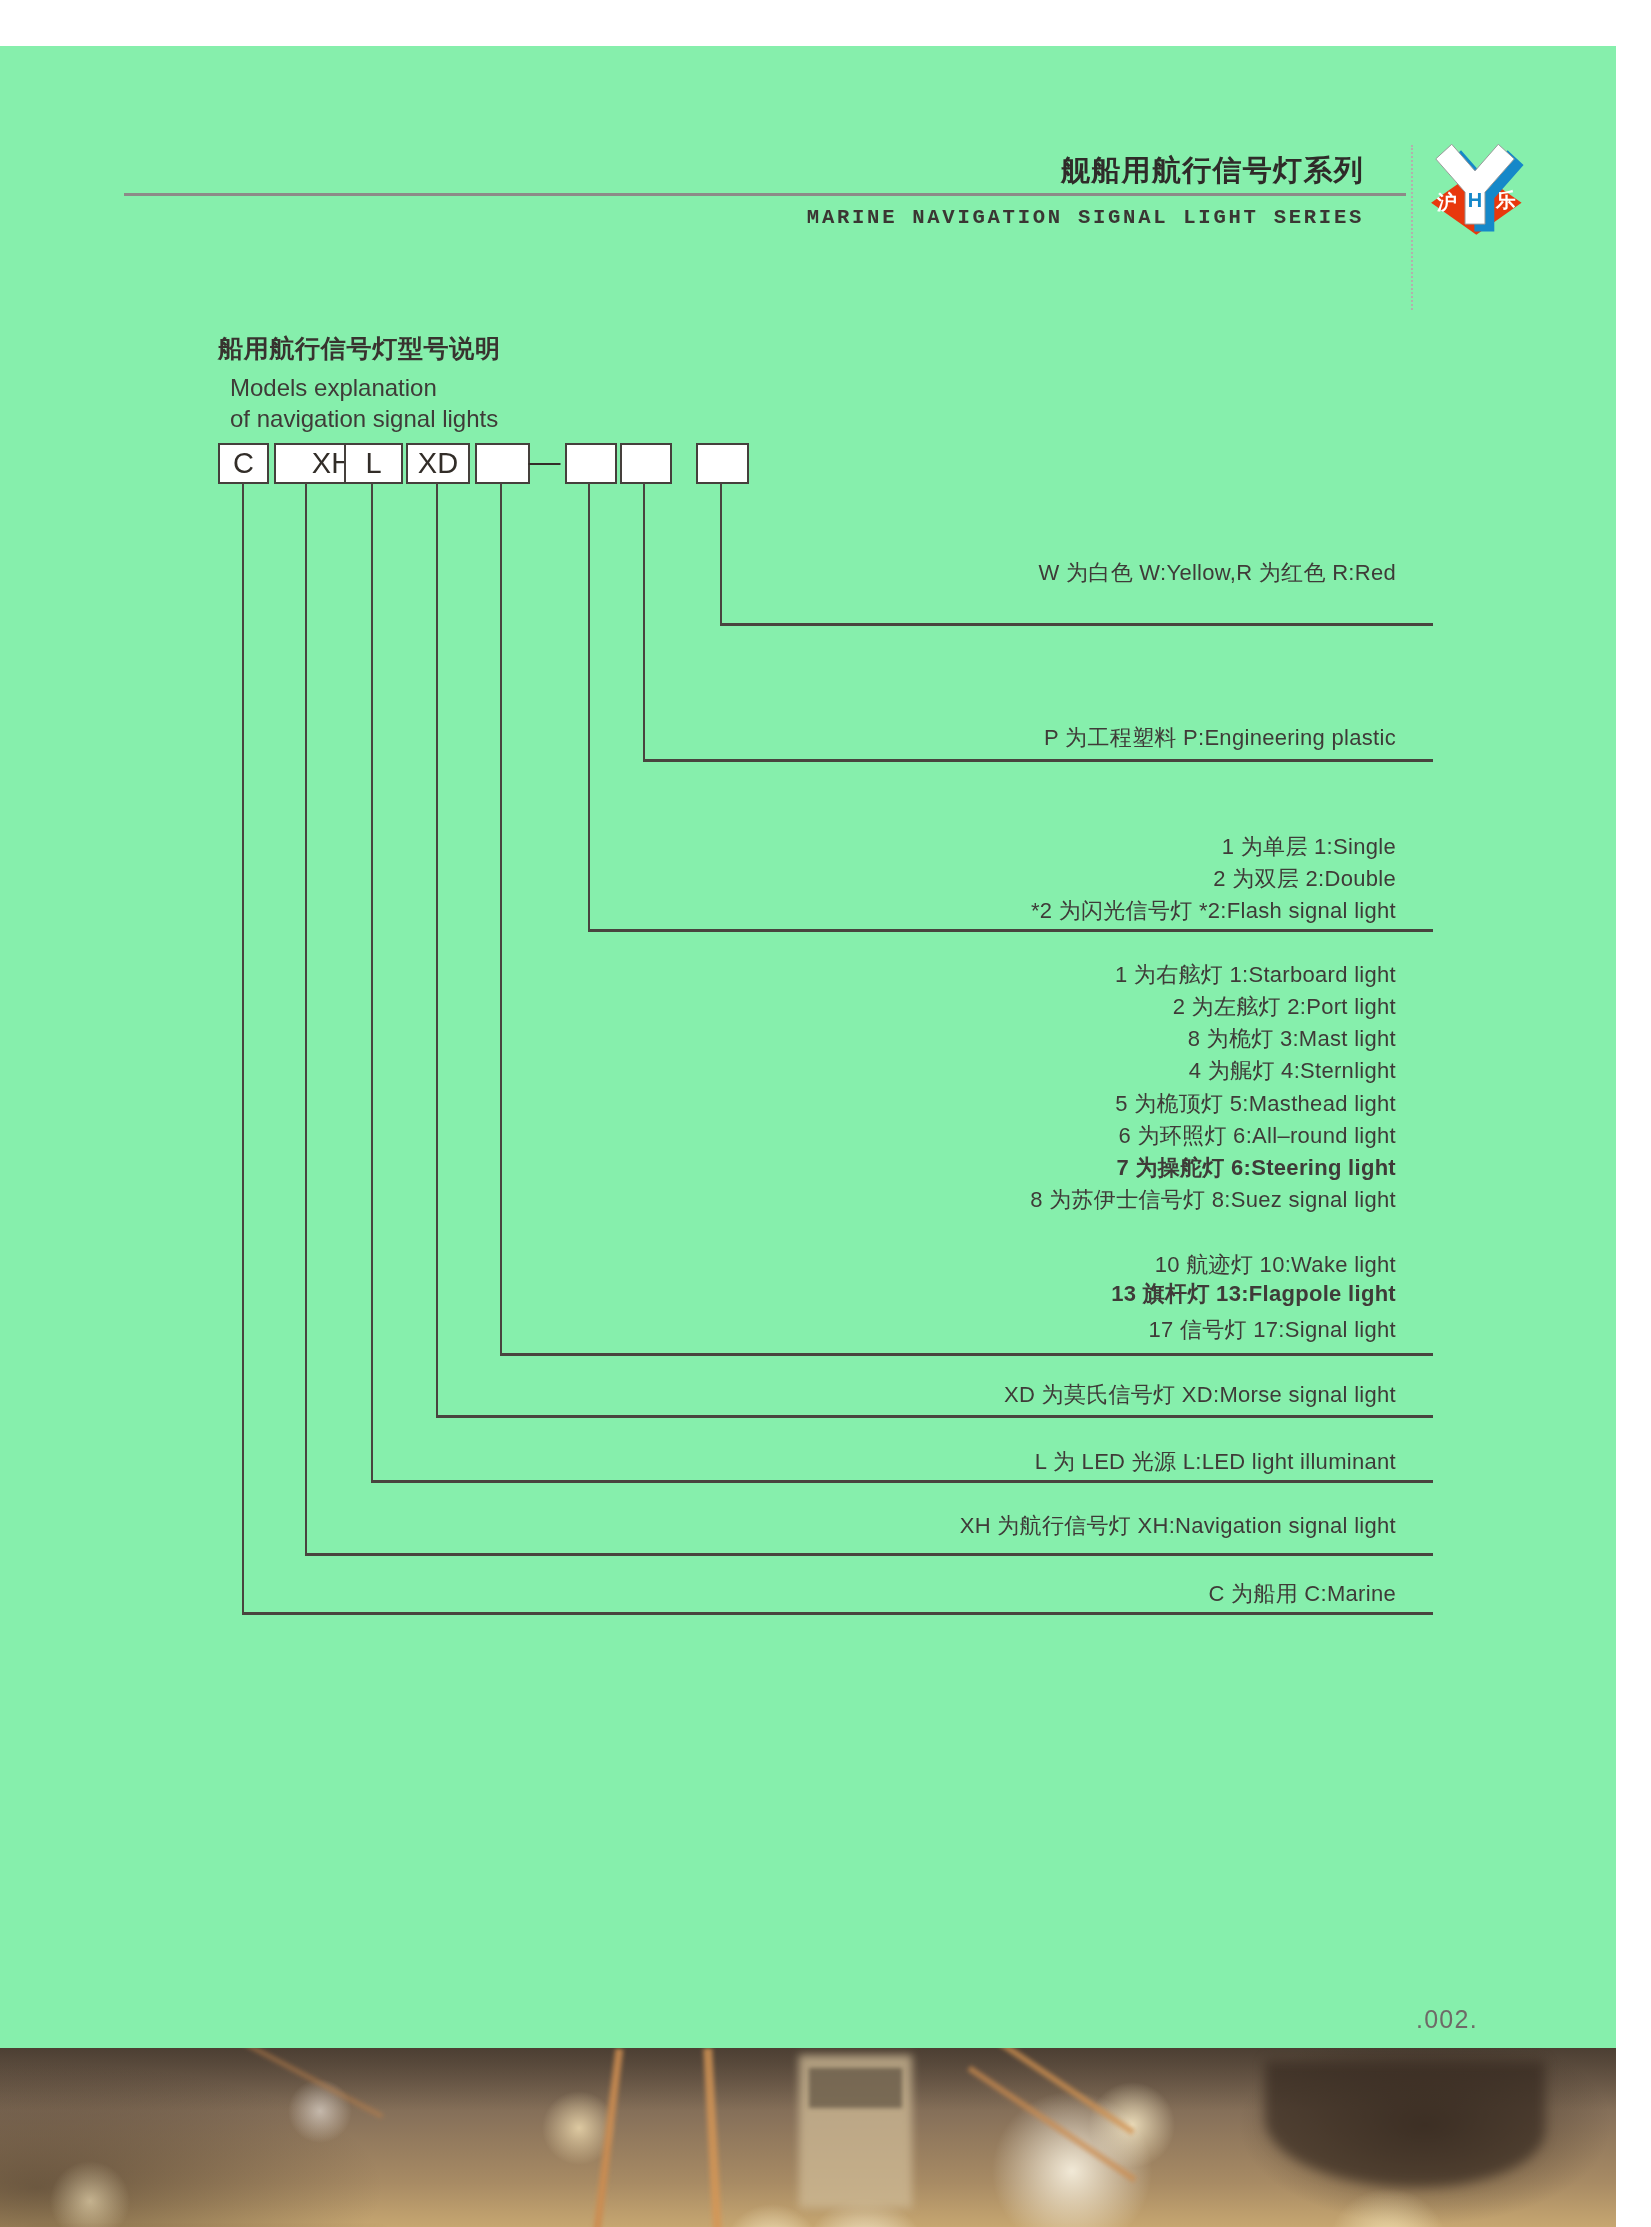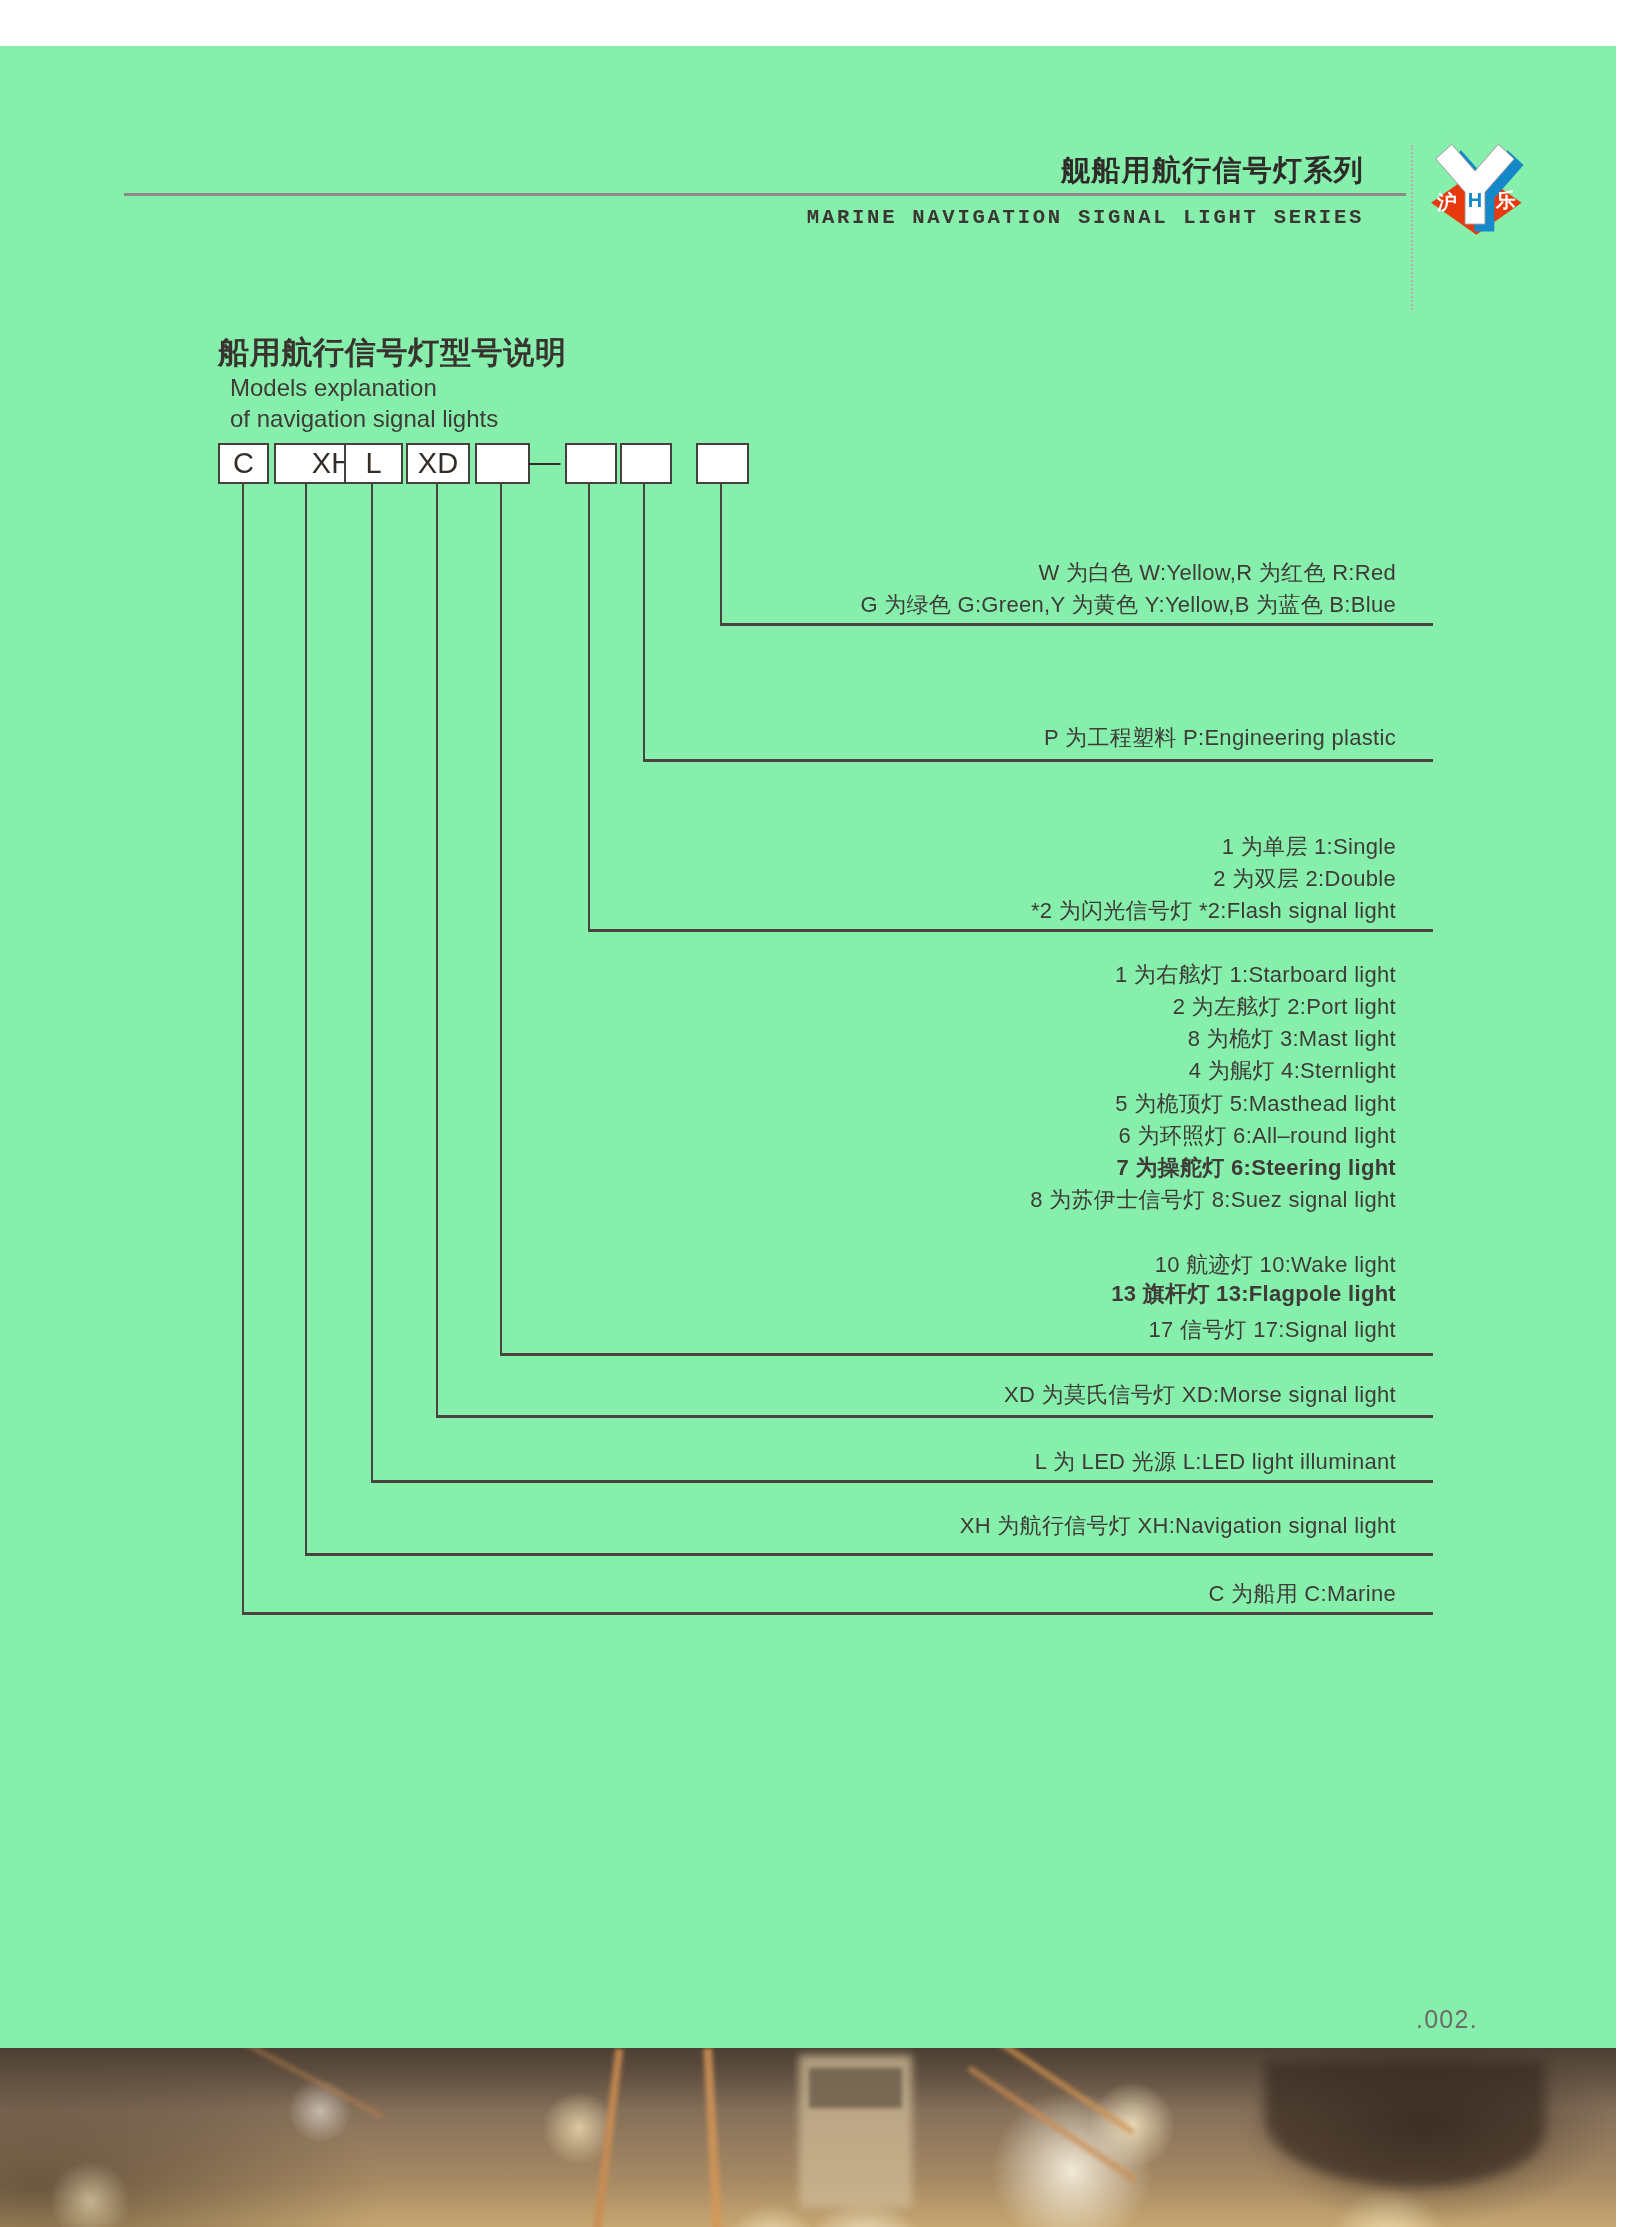--- a/index.html
+++ b/index.html
@@ -10,21 +10,21 @@
   
   .hdr-zh{position:absolute;top:105px;right:252px;font-size:29px;font-weight:600;
           letter-spacing:1.3px;color:#2f2b29;white-space:nowrap;}
   .hdr-rule{position:absolute;top:147px;left:124px;width:1282px;height:2.7px;background:#8d8a88;}
   .hdr-en{position:absolute;top:160px;right:252px;font-size:20.6px;font-weight:700;
           font-family:"Liberation Mono", monospace;letter-spacing:2.7px;color:#3a3633;white-space:nowrap;}
   .hdr-dots{position:absolute;left:1411px;top:99px;height:165px;width:0;
             border-left:2px dotted #b3b0ad;}
   .logo{position:absolute;left:1429px;top:73px;width:104px;height:153px;}
   
-  .intro-zh{position:absolute;left:218px;top:286px;font-size:31px;font-weight:600;
+  .intro-zh{position:absolute;left:218px;top:286px;font-size:25px;font-weight:600;
             letter-spacing:0.7px;color:#38332f;white-space:nowrap;}
   .intro-en{position:absolute;left:230px;top:326px;font-size:24px;line-height:31px;
             color:#3f3b38;white-space:nowrap;}
   
   .mbox{position:absolute;top:397px;height:37px;border:2px solid #45403c;background:#fff;
         display:flex;align-items:center;justify-content:center;
         font-size:29px;font-weight:500;color:#322d28;}
   .mdash{position:absolute;top:397px;height:37px;display:flex;align-items:center;justify-content:center;
          font-size:32px;font-weight:500;color:#322d28;}
   
@@ -101,21 +101,20 @@
   <div class="hrule" style="left:720px;top:577px;width:713px;"></div>
   <div class="hrule" style="left:643px;top:713px;width:790px;"></div>
   <div class="hrule" style="left:588px;top:883px;width:845px;"></div>
   <div class="hrule" style="left:500px;top:1307px;width:933px;"></div>
   <div class="hrule" style="left:436px;top:1369px;width:997px;"></div>
   <div class="hrule" style="left:371px;top:1434px;width:1062px;"></div>
   <div class="hrule" style="left:305px;top:1507px;width:1128px;"></div>
   <div class="hrule" style="left:242px;top:1566px;width:1191px;"></div>
 
   <div class="erow" style="top:511px;">W 为白色 W:Yellow,R 为红色 R:Red</div>
-  <div class="erow" style="top:543px;">G 为绿色 G:Green,Y 为黄色 Y:Yellow,B 为蓝色 B:Blue</div>
 
   <div class="erow" style="top:676px;">P 为工程塑料 P:Engineering plastic</div>
 
   <div class="erow" style="top:785px;">1 为单层 1:Single</div>
   <div class="erow" style="top:817px;">2 为双层 2:Double</div>
   <div class="erow" style="top:849px;">*2 为闪光信号灯 *2:Flash signal light</div>
 
   <div class="erow" style="top:913px;">1 为右舷灯 1:Starboard light</div>
   <div class="erow" style="top:945px;">2 为左舷灯 2:Port light</div>
   <div class="erow" style="top:977px;">8 为桅灯 3:Mast light</div>

